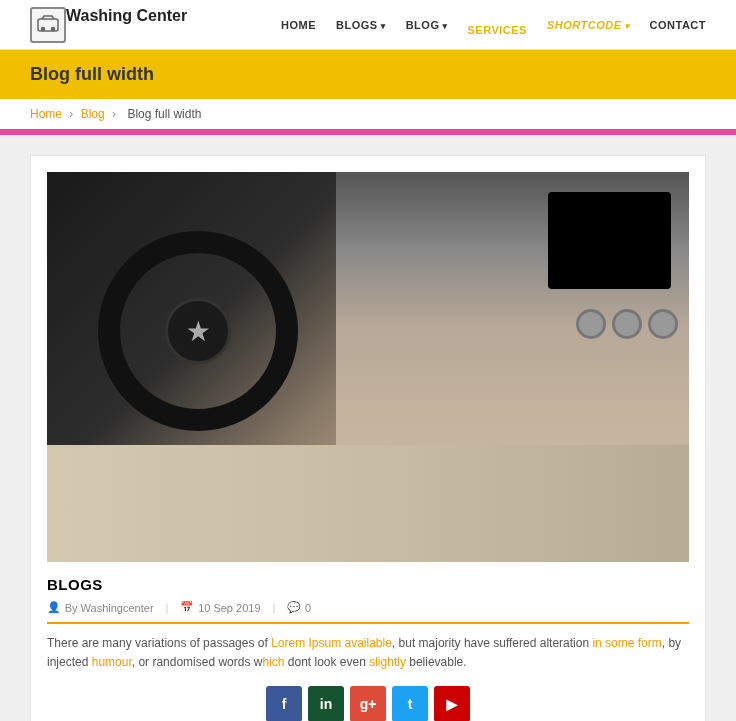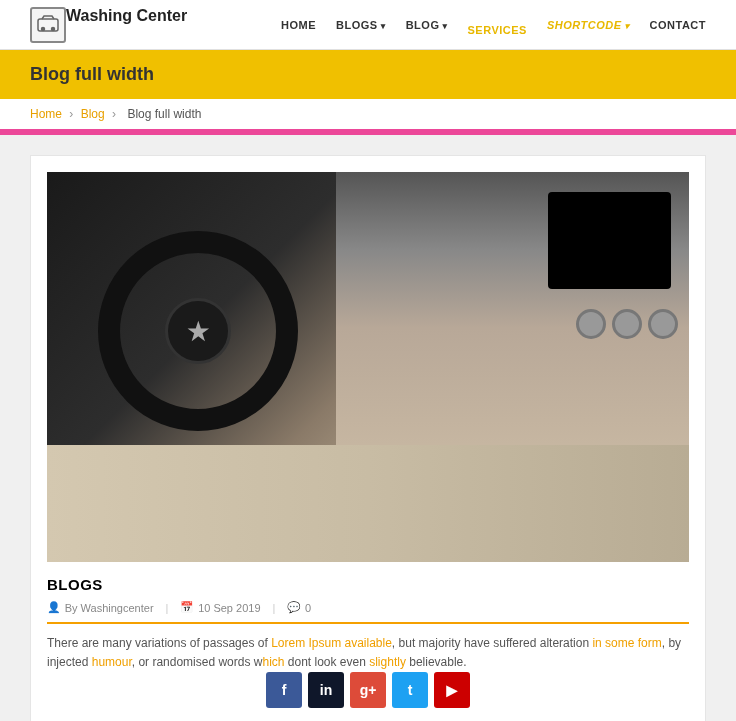--- a/index.html
+++ b/index.html
@@ -194,20 +194,21 @@
     .post-meta .meta-item {
       display: flex;
       align-items: center;
       gap: 4px;
     }
     .meta-sep { color: #ccc; }
     .post-excerpt {
       font-size: 12px;
       color: #555;
       line-height: 1.6;
+      margin-bottom: 14px;
     }
     .post-excerpt .highlight { color: #f0a000; }
 
     
     .social-buttons {
       display: flex;
       justify-content: center;
       gap: 6px;
       margin-bottom: 14px;
     }
@@ -218,21 +219,21 @@
       border-radius: 3px;
       display: flex;
       align-items: center;
       justify-content: center;
       cursor: pointer;
       color: #fff;
       font-size: 14px;
       font-weight: bold;
     }
     .fb { background: #3b5998; }
-    .li { background: #0f172a; }
+    .li { background: #14532d; }
     .gp { background: #dd4b39; }
     .tw { background: #1da1f2; }
     .yt { background: #c00; }
   </style>
 </head>
 <body>
 
 <header class="header">
   <div class="logo-area">
     <div class="logo-icon">

